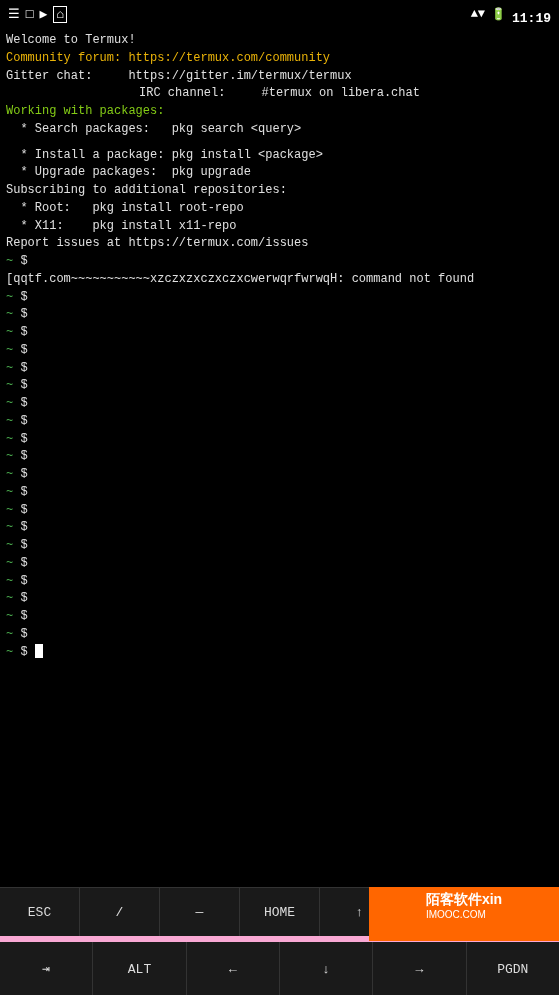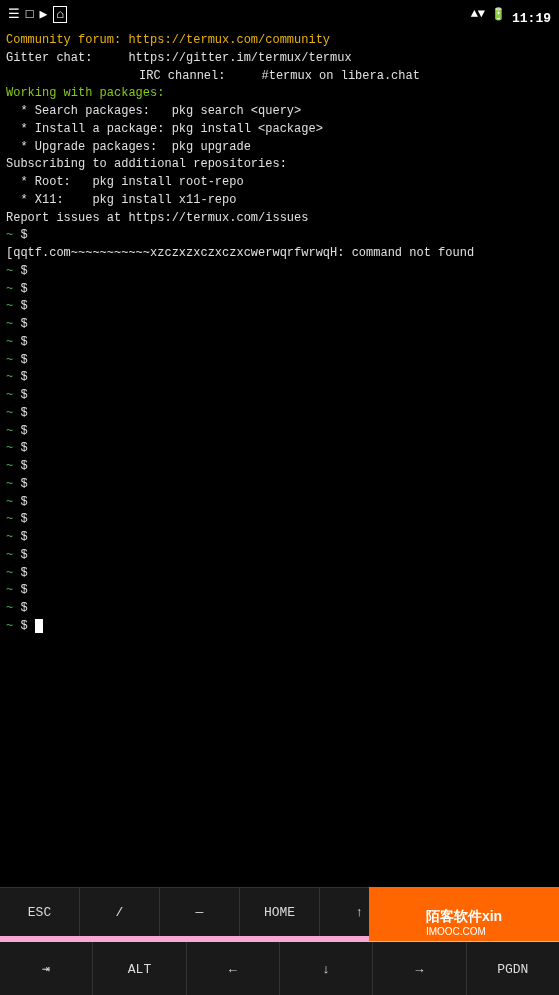--- a/index.html
+++ b/index.html
@@ -115,21 +115,21 @@
 
     
     .watermark {
       position: absolute;
       bottom: 54px;
       right: 0;
       width: 190px;
       height: 54px;
       background: #ff6600;
       display: flex;
-      align-items: flex-end;
+      align-items: flex-start;
       justify-content: center;
       z-index: 10;
     }
 
     .watermark-inner {
       display: flex;
       flex-direction: column;
       align-items: flex-start;
       padding: 4px 8px;
     }
@@ -158,29 +158,30 @@
     <span style="font-size:13px; border:1px solid #fff; padding:0 2px;">⌂</span>
   </div>
   <div class="status-right">
     <span style="font-size:12px;">▲▼</span>
     <span style="font-size:12px;">🔋</span>
     <span style="font-weight:bold; font-size:13px;margin-top:8px;">11:19</span>
   </div>
 </div>
 
 <div class="terminal" id="terminal">
+    <div class="line" style="color: rgb(224, 224, 224);">Welcome to Termux!</div>
     <div class="line" style="color: rgb(224, 224, 224);"></div>
     <div class="line" style="color: #eab308;">Community forum: https://termux.com/community</div>
     <div class="line" style="color: rgb(224, 224, 224);">Gitter chat:     https://gitter.im/termux/termux</div>
     <div class="line" style="color: rgb(224, 224, 224); text-align: center;">IRC channel:     #termux on libera.chat</div>
     <div class="line" style="color: rgb(224, 224, 224);"></div>
     <div class="line" style="color: #84cc16;">Working with packages:</div>
     <div class="line" style="color: rgb(224, 224, 224);"></div>
     <div class="line" style="color: rgb(224, 224, 224);">  * Search packages:   pkg search &lt;query&gt;</div>
-    <div class="line" style="color: rgb(224, 224, 224);">  * Install a package: pkg install &lt;package&gt;</div>
+    <div class="line" style="color: rgb(224, 224, 224); margin-top: 8px;">  * Install a package: pkg install &lt;package&gt;</div>
     <div class="line" style="color: rgb(224, 224, 224);">  * Upgrade packages:  pkg upgrade</div>
     <div class="line" style="color: rgb(224, 224, 224);"></div>
     <div class="line" style="color: rgb(224, 224, 224);">Subscribing to additional repositories:</div>
     <div class="line" style="color: rgb(224, 224, 224);"></div>
     <div class="line" style="color: rgb(224, 224, 224);">  * Root:   pkg install root-repo</div>
     <div class="line" style="color: rgb(224, 224, 224);">  * X11:    pkg install x11-repo</div>
     <div class="line" style="color: rgb(224, 224, 224);"></div>
     <div class="line" style="color: rgb(224, 224, 224);">Report issues at https://termux.com/issues</div>
     <div class="line" style="color: rgb(224, 224, 224);"></div>
     <div class="line"><span style="color: rgb(76, 175, 80);">~</span><span style="color: rgb(224, 224, 224);"> $</span></div>

